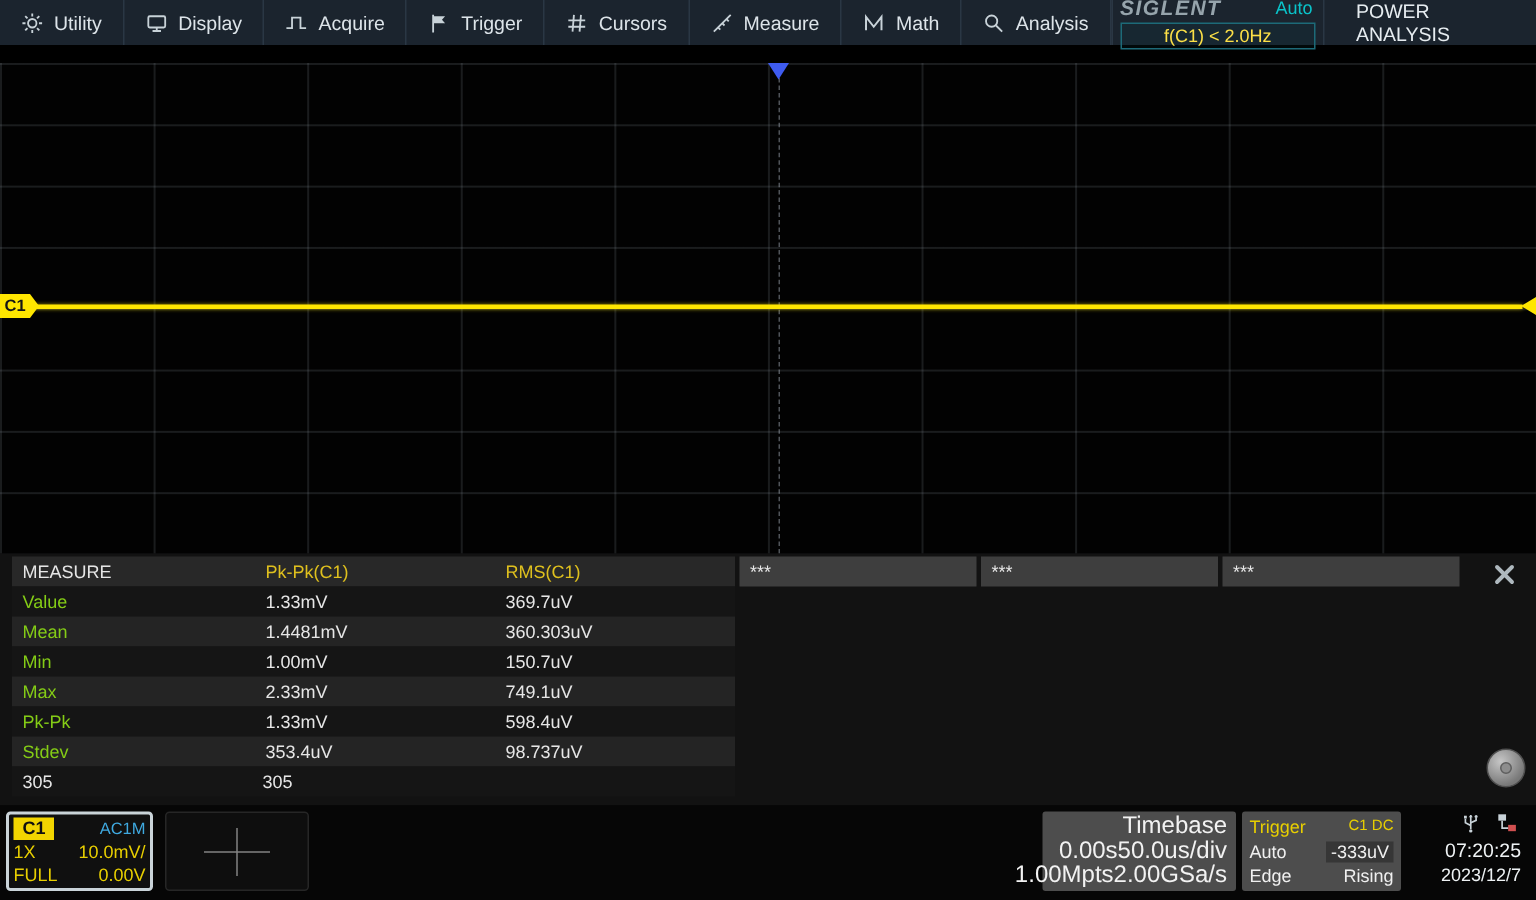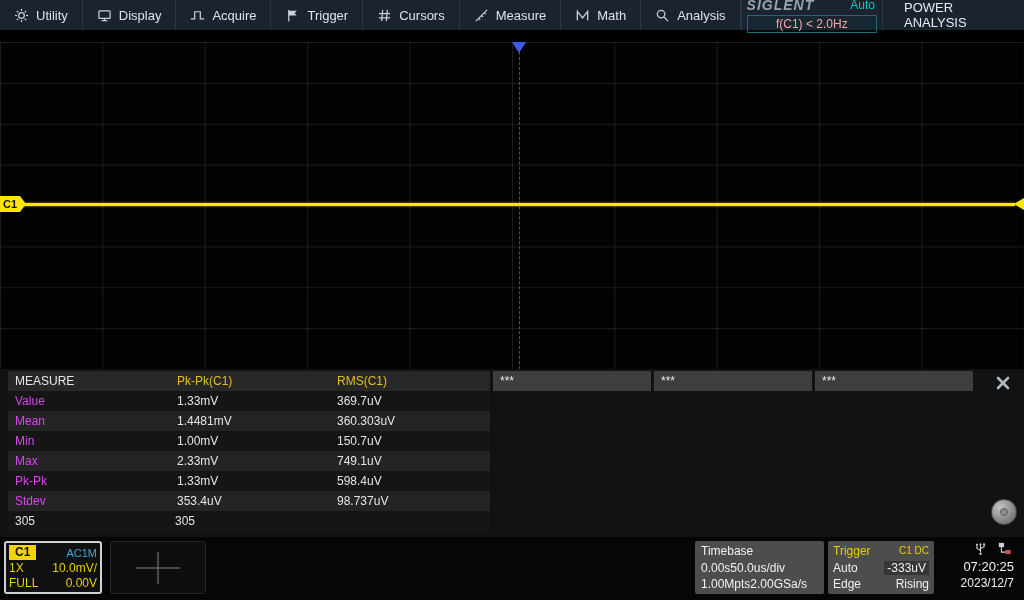--- a/index.html
+++ b/index.html
@@ -11,21 +11,21 @@
           display:flex;align-items:stretch;}
   .menu-item{display:flex;align-items:center;gap:7px;padding:0 14px;
              border-right:1px solid #2a3744;color:#dde4e9;font-size:13px;cursor:default;}
   .menu-item svg{width:15px;height:15px;display:block;}
   .ico{display:flex;align-items:center;}
   .brand-block{margin-left:auto;width:150px;display:flex;flex-direction:column;
                justify-content:center;gap:2px;padding:3px 5px;border-left:1px solid #2a3744;box-sizing:border-box;}
   .brand-row1{display:flex;justify-content:space-between;align-items:center;}
   .brand-name{color:#96a4ac;font-weight:bold;font-size:14px;letter-spacing:1px;font-style:italic;}
   .acq-mode{color:#0ac3c9;font-size:12px;padding-right:2px;}
-  .trig-freq{border:1px solid #1d6a78;color:#fca5a5;font-size:12px;text-align:center;
+  .trig-freq{border:1px solid #1d6a78;color:#fde047;font-size:12px;text-align:center;
              line-height:16px;height:17px;background:rgba(10,60,70,.15);}
   .power-block{display:flex;align-items:flex-end;gap:8px;padding:0 13px;
                border-left:1px solid #2a3744;color:#e6ecf0;font-size:13px;}
 
   
   .wave{position:absolute;top:42px;left:0;width:1024px;height:327px;background:#020202;}
   .grid{position:absolute;inset:0;
         background-image:
           linear-gradient(to right, rgba(150,162,172,.16) 1px, transparent 1px),
           linear-gradient(to bottom, rgba(150,162,172,.16) 1px, transparent 1px);
@@ -50,21 +50,21 @@
   .measure{position:absolute;top:369px;left:0;width:1024px;height:168px;background:#121212;}
   .mhead{position:absolute;top:2px;left:8px;display:flex;height:20px;
          font-size:12px;line-height:20px;}
   .c-label{width:162px;background:#282828;color:#e6e6e6;padding-left:7px;box-sizing:border-box;}
   .c-val{width:160px;background:#282828;color:#dfc01e;padding-left:7px;box-sizing:border-box;}
   .c-star{width:158px;background:#3e3e3e;color:#e6e6e6;padding-left:7px;margin-left:3px;box-sizing:border-box;}
   .mrows{position:absolute;top:22px;left:8px;font-size:12px;}
   .mrow{display:flex;height:20px;line-height:20px;width:482px;}
   .mrow.odd{background:#151515;}
   .mrow.even{background:#242424;}
-  .m-label{width:162px;padding-left:7px;color:#d946ef;box-sizing:border-box;}
+  .m-label{width:162px;padding-left:7px;color:#84cc16;box-sizing:border-box;}
   .m-v{width:160px;padding-left:7px;color:#e6e6e6;box-sizing:border-box;}
   .close-btn{position:absolute;top:4px;right:8px;width:26px;height:24px;display:flex;
              align-items:center;justify-content:center;cursor:pointer;}
   .dial{position:absolute;right:7px;top:130px;width:26px;height:26px;border-radius:50%;
         background:radial-gradient(circle at 35% 32%, #c6c6c6, #787878 72%);
         border:1px solid #505050;box-sizing:border-box;}
   .dial::after{content:"";position:absolute;left:50%;top:50%;width:8px;height:8px;margin:-4px 0 0 -4px;
         border-radius:50%;background:#8d8d8d;border:1px solid #5e5e5e;box-sizing:border-box;}
 
   
@@ -76,21 +76,21 @@
   .chname{background:#f2d500;color:#101010;font-weight:bold;padding:0 6px;font-size:12px;line-height:15px;}
   .chcoupling{color:#3fa9e0;font-size:11px;}
   .chyellow{color:#e8cf00;}
   .offsetbox{position:absolute;left:110px;top:4px;width:96px;height:53px;background:#0e0e0e;
              border:1px solid #262626;border-radius:3px;box-sizing:border-box;}
   .cross-h{position:absolute;left:50%;top:50%;width:44px;height:1px;background:#828282;transform:translate(-50%,-50%);}
   .cross-v{position:absolute;left:50%;top:50%;width:1px;height:32px;background:#828282;transform:translate(-50%,-50%);}
   .tbpanel{position:absolute;left:695px;top:4px;width:129px;height:53px;background:#4d4d4d;
            border-radius:2px;color:#f2f2f2;padding:3px 6px;box-sizing:border-box;display:flex;
            flex-direction:column;justify-content:space-between;cursor:pointer;}
-  .tb-row{display:flex;justify-content:flex-start;font-size:12px;line-height:14px;}
+  .tb-row{display:flex;justify-content:flex-end;font-size:16px;line-height:14px;}
   .trpanel{position:absolute;left:828px;top:4px;width:106px;height:53px;background:#4d4d4d;
            border-radius:2px;color:#f0f0f0;padding:3px 5px;box-sizing:border-box;display:flex;
            flex-direction:column;justify-content:space-between;cursor:pointer;}
   .tr-row{display:flex;justify-content:space-between;align-items:center;font-size:12px;line-height:14px;}
   .tr-title{color:#e8cf00;}
   .tr-src{color:#e8cf00;font-size:10px;}
   .tr-level{background:#363636;padding:0 3px;}
   .sysicons{position:absolute;right:12px;top:4px;display:flex;gap:9px;align-items:center;}
   .sysicons svg{width:15px;height:15px;display:block;}
   .clock{position:absolute;right:10px;top:21px;text-align:right;color:#eef2f4;}

